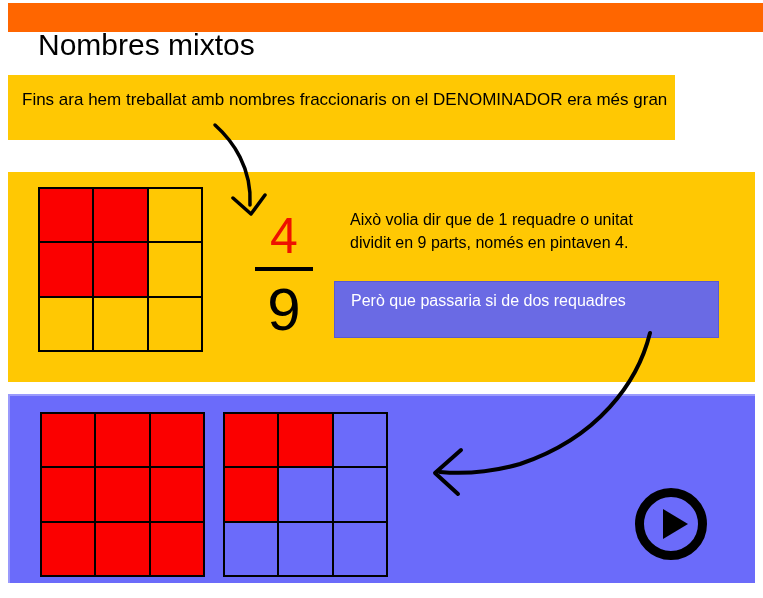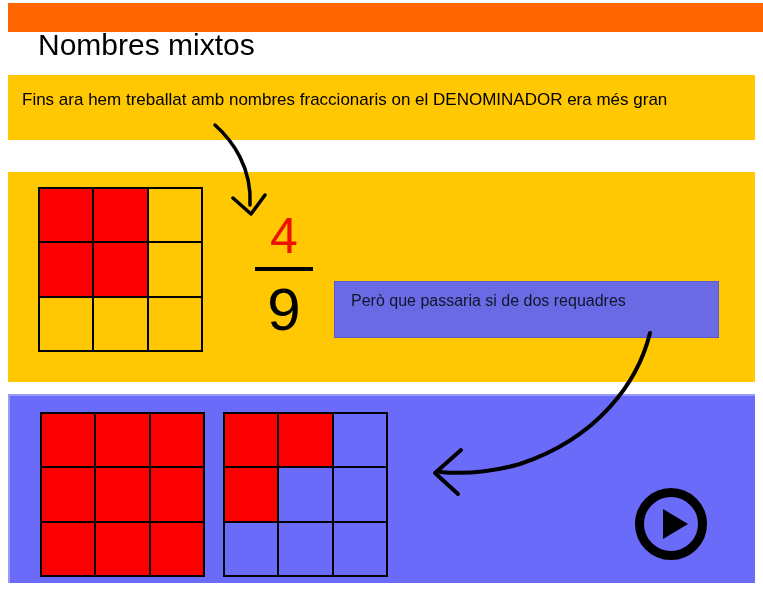--- a/index.html
+++ b/index.html
@@ -4,21 +4,21 @@
 <style>
   html,body{margin:0;padding:0;background:#fff;}
   .page{
     position:relative;width:763px;height:598px;background:#fff;overflow:hidden;
     font-family:"Liberation Sans","DejaVu Sans",sans-serif;color:#000;
   }
   
   .title-bar{position:absolute;left:8px;top:3px;width:755px;height:29px;background:var(--orange);}
   .page-title{position:absolute;left:38px;top:5px;font-size:30px;line-height:32px;color:#000;white-space:nowrap;margin-top:24px;}
   
-  .banner{position:absolute;left:8px;top:75px;width:747px;height:65px;background:var(--yellow);
+  .banner{position:absolute;left:8px;top:75px;width:667px;height:65px;background:var(--yellow);
     padding:13px 0 0 14px;box-sizing:border-box;font-size:17px;line-height:24px;}
   
   .section-middle{position:absolute;left:8px;top:172px;width:747px;height:210px;background:var(--yellow);}
   
   .section-bottom{position:absolute;left:8px;top:394px;width:747px;height:189px;background:var(--blue_section);
     border-top:2px solid #9a9afc;border-left:2px solid #9a9afc;box-sizing:border-box;}
   
   .grid{position:absolute;width:165px;height:165px;display:grid;
     grid-template-columns:repeat(3,1fr);grid-template-rows:repeat(3,1fr);
     background:#000;border:2px solid #000;gap:2px;box-sizing:border-box;}
@@ -31,21 +31,21 @@
   
   .fraction-num{position:absolute;left:236px;top:39px;width:80px;text-align:center;
     font-size:50px;line-height:1;color:var(--numeral_red);}
   .fraction-bar{position:absolute;left:247px;top:95px;width:58px;height:4px;background:#000;}
   .fraction-den{position:absolute;left:236px;top:108px;width:80px;text-align:center;
     font-size:60px;line-height:1;color:#000;}
   
   .explanation{position:absolute;left:342px;top:36px;width:330px;font-size:16px;line-height:23px;}
   
   .question-box{position:absolute;left:326px;top:109px;width:385px;height:57px;background:var(--blue_box);
-    border:1px solid #5a5ad0;box-sizing:border-box;color:#0f172a;font-size:16px;line-height:23px;
+    border:1px solid #5a5ad0;box-sizing:border-box;color:#ffffff;font-size:16px;line-height:23px;
     padding:7px 0 0 16px;}
   
   .play-button{position:absolute;left:625px;top:92px;width:54px;height:54px;border:9px solid #000;
     border-radius:50%;display:flex;align-items:center;justify-content:center;cursor:pointer;}
   .play-triangle{width:0;height:0;border-left:25px solid #000;border-top:15px solid transparent;
     border-bottom:15px solid transparent;margin-left:8px;}
   
   .arrow-overlay{position:absolute;left:0;top:0;width:763px;height:598px;pointer-events:none;}
 </style>
 </head>
@@ -68,20 +68,24 @@
         <div class="cell filled"></div>
         <div class="cell filled"></div>
         <div class="cell"></div>
         <div class="cell"></div>
         <div class="cell"></div>
         <div class="cell"></div>
       </div>
     <div class="fraction-num">4</div>
     <div class="fraction-bar"></div>
     <div class="fraction-den">9</div>
+    <div class="explanation">
+      <div>Això volia dir que de 1 requadre o unitat</div>
+      <div>dividit en 9 parts, només en pintaven 4.</div>
+    </div>
     <div class="question-box">
       <div>Però que passaria si de dos requadres</div>
     </div>
   </div>
 
   <div class="section-bottom">
     <div class="grid grid-a">
         <div class="cell filled"></div>
         <div class="cell filled"></div>
         <div class="cell filled"></div>

